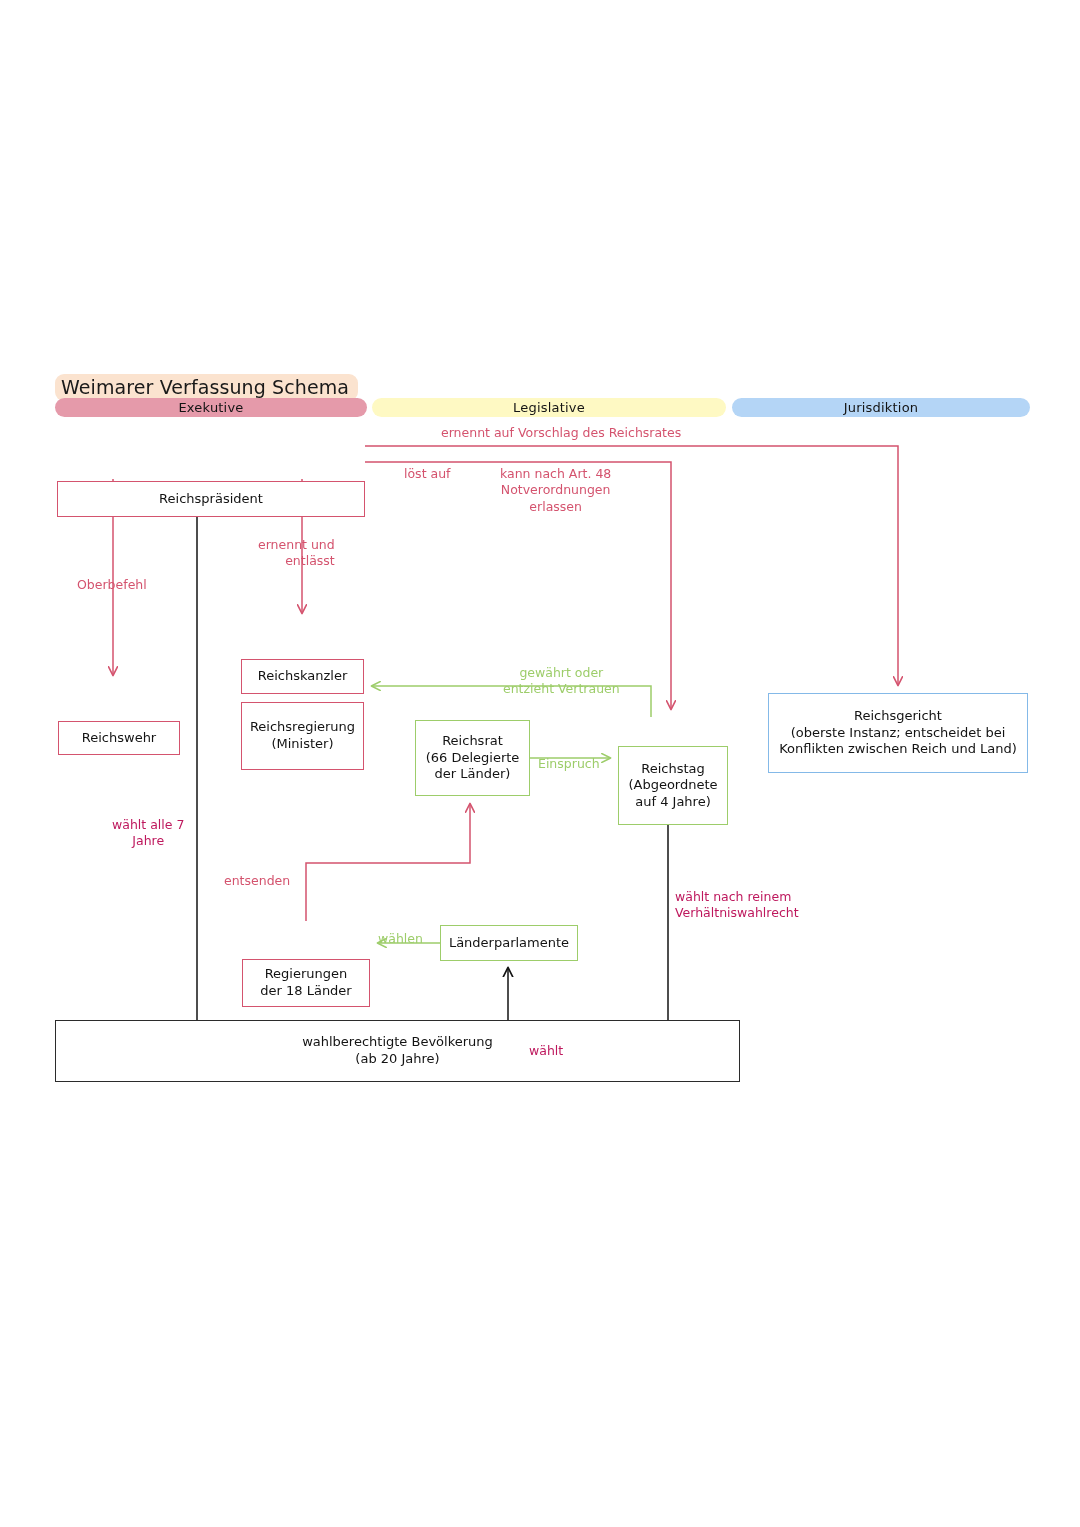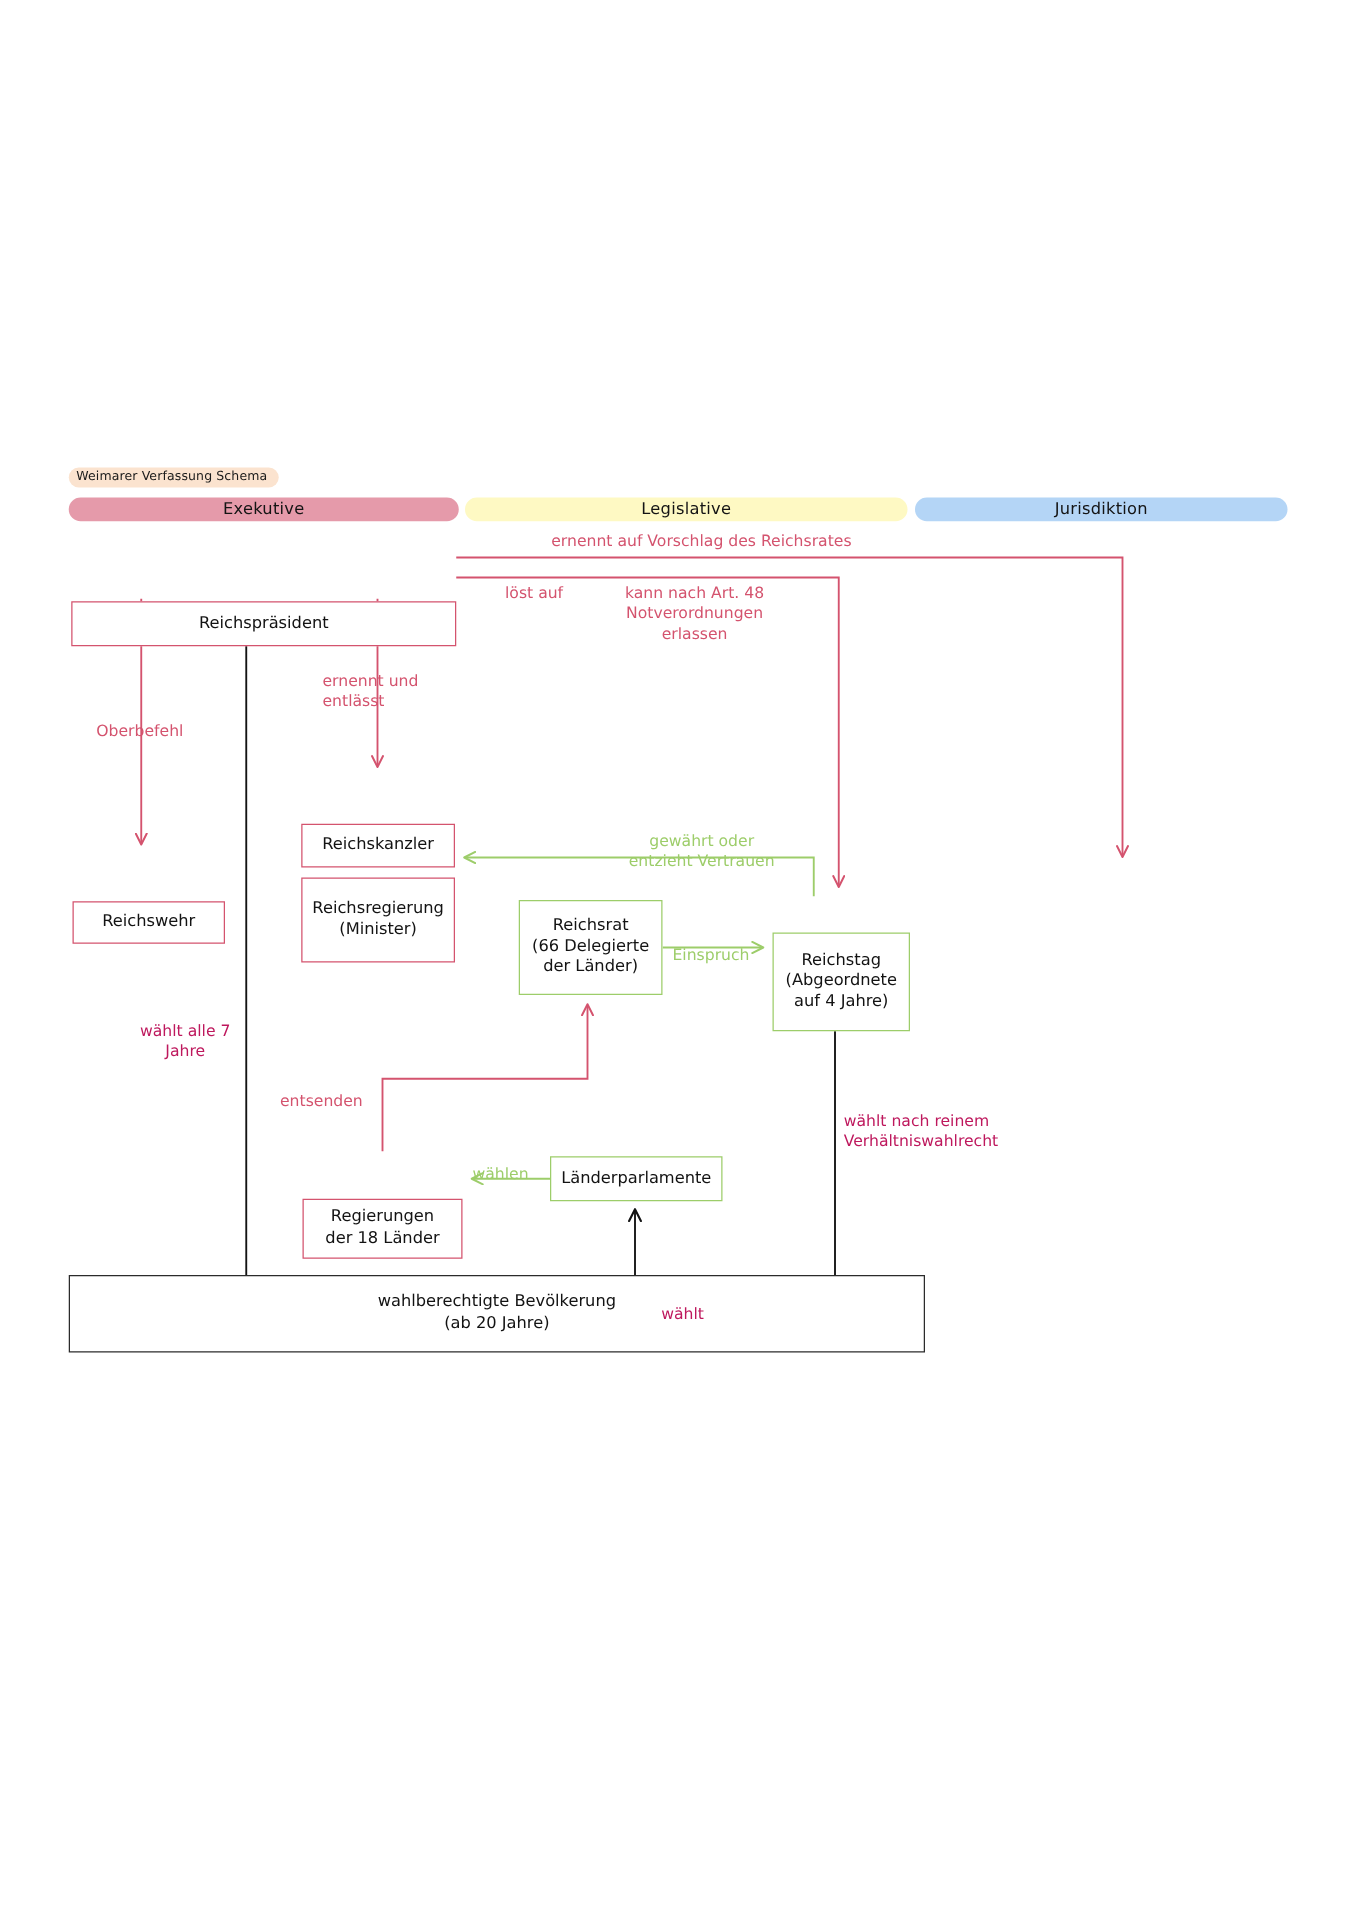--- a/index.html
+++ b/index.html
@@ -9,21 +9,21 @@
     position:relative;overflow:hidden;
   }
   #stage{position:absolute;left:0;top:0;width:1080px;height:1527px;}
   svg#diagram{position:absolute;left:0;top:0;width:1080px;height:1527px;display:block;}
 
   
   .title-chip{
     position:absolute;left:55px;top:374px;
     background:#fbe3cf;border-radius:9px;
     padding:2px 9px 3px 6px;
-    font-size:10px;color:#1a1a1a;letter-spacing:.1px;
+    font-size:19px;color:#1a1a1a;letter-spacing:.1px;
     white-space:nowrap;
   }
   .pill{
     position:absolute;top:398px;height:19px;border-radius:10px;
     display:flex;align-items:center;justify-content:center;
     font-size:13px;color:#141414;letter-spacing:.2px;
   }
   .pill.exe{left:55px;width:312px;background:#e59aaa;}
   .pill.leg{left:372px;width:354px;background:#fef9c3;}
   .pill.jur{left:732px;width:298px;background:#b4d5f6;}
@@ -54,21 +54,21 @@
   .lbl{position:absolute;font-size:12.5px;line-height:1.3;white-space:pre;}
   .lbl.red{color:#d4536e;}
   .lbl.green{color:#9dcd6a;}
   .lbl.black{color:#be185d;}
   .lbl.c{text-align:center;}
 
   #l-ernennt-vorschlag{left:441px;top:425px;}
   #l-loest-auf{left:404px;top:466px;}
   #l-art48{left:500px;top:466px;text-align:center;}
   #l-oberbefehl{left:77px;top:577px;}
-  #l-ernennt-entlaesst{left:258px;top:537px;text-align:left;}
+  #l-ernennt-entlaesst{left:258px;top:537px;text-align:right;}
   #l-vertrauen{left:503px;top:665px;text-align:center;}
   #l-einspruch{left:538px;top:756px;}
   #l-wahlt7{left:112px;top:817px;text-align:center;}
   #l-entsenden{left:224px;top:873px;}
   #l-waehlen{left:378px;top:931px;}
   #l-verhaeltnis{left:675px;top:889px;}
   #l-waehlt{left:510px;top:1043px;margin-left:19px;}
 </style>
 </head>
 <body>
@@ -125,20 +125,21 @@
   <div class="node red" id="n-reichswehr">Reichswehr</div>
 
   <div class="node red" id="n-kanzler">Reichskanzler</div>
 
   <div class="node red" id="n-regierung">Reichsregierung<br>(Minister)</div>
 
   <div class="node green" id="n-reichsrat">Reichsrat<br>(66 Delegierte<br>der Länder)</div>
 
   <div class="node green" id="n-reichstag">Reichstag<br>(Abgeordnete<br>auf 4 Jahre)</div>
 
+  <div class="node blue" id="n-gericht">Reichsgericht<br>(oberste Instanz; entscheidet bei<br>Konflikten zwischen Reich und Land)</div>
 
   <div class="node red" id="n-regierungen">Regierungen<br>der 18 Länder</div>
 
   <div class="node green" id="n-laenderparl">Länderparlamente</div>
 
   <div class="node black" id="n-bevoelkerung">wahlberechtigte Bevölkerung<br>(ab 20 Jahre)</div>
 
   <div class="lbl red" id="l-ernennt-vorschlag">ernennt auf Vorschlag des Reichsrates</div>
 
   <div class="lbl red" id="l-loest-auf">löst auf</div>

